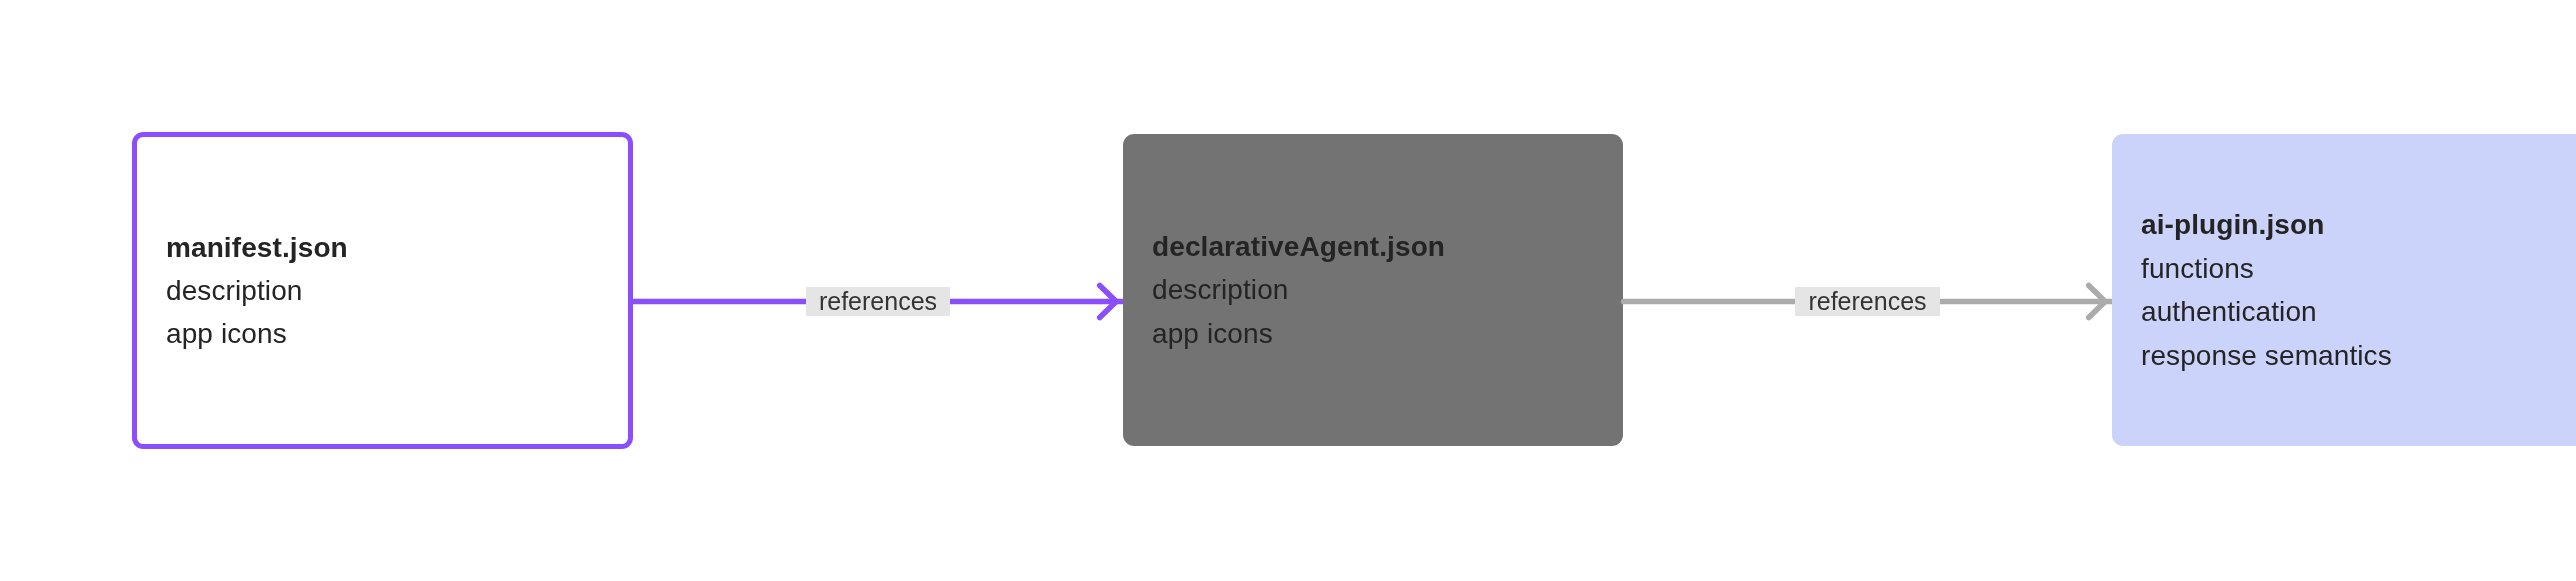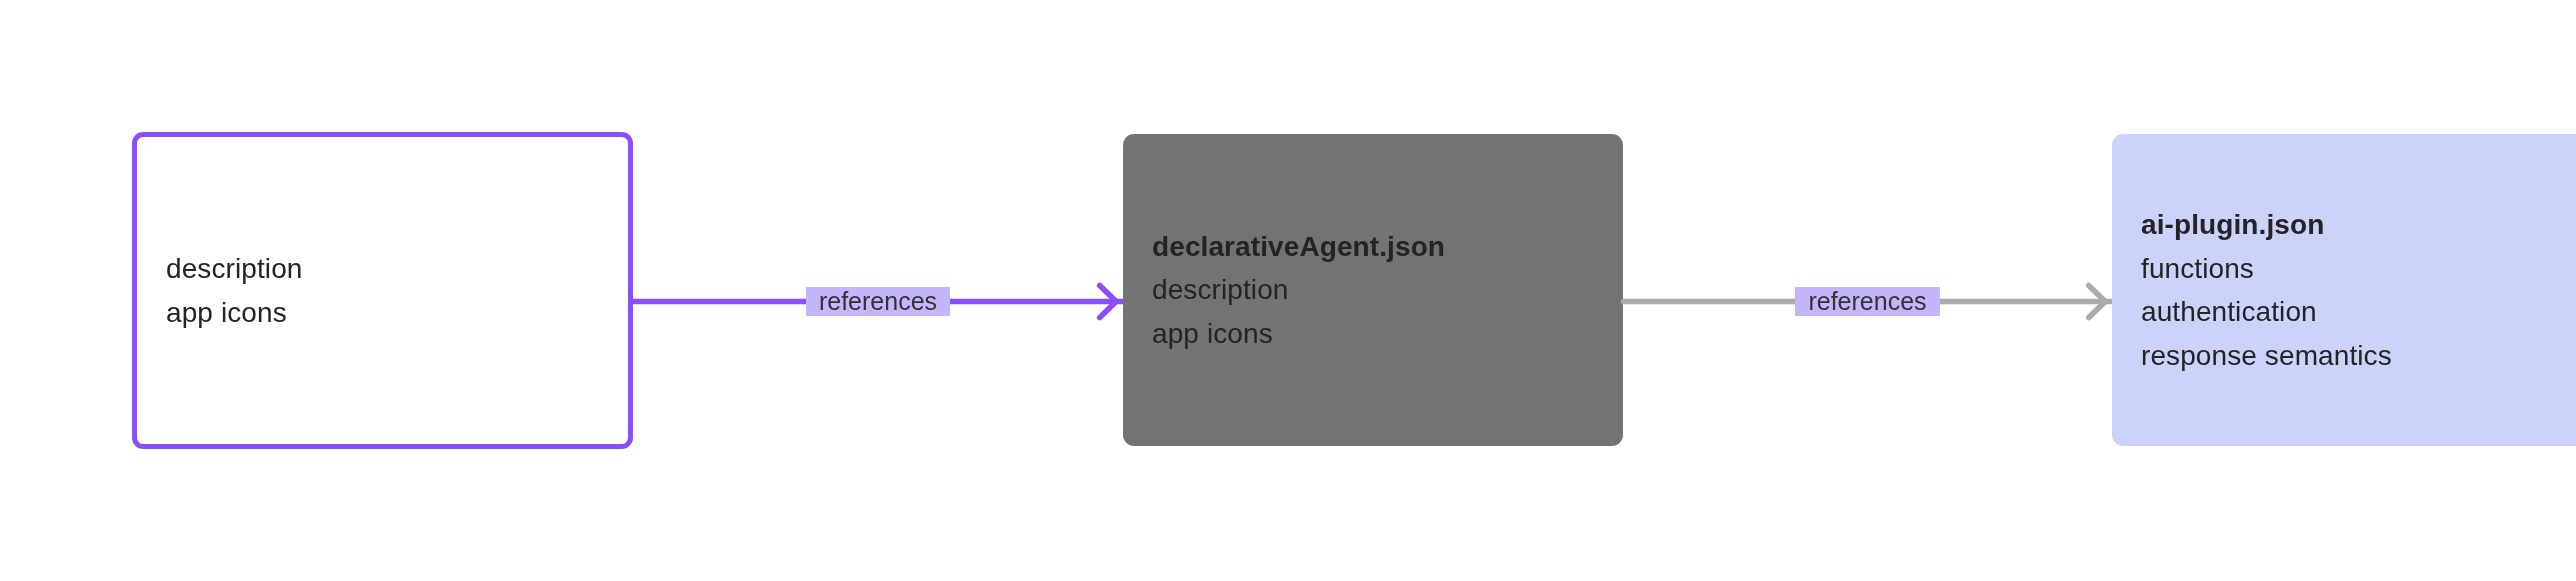--- a/index.html
+++ b/index.html
@@ -89,34 +89,35 @@
     left: 0;
     top: 0;
     overflow: visible;
   }
   .edge .edge-label {
     position: relative;
     z-index: 2;
     font-size: 25px;
     line-height: 1;
     color: #333333;
-    background: #c4b5fd;
+    background: #e5e5e5;
     padding: 2.1px 13.4px;
     white-space: nowrap;
   }
 
   #edge-1 { left: 633px; width: 490px; }
   #edge-2 { left: 1623px; width: 489px; }
 </style>
 </head>
 <body>
 
 <div id="canvas">
 
   <div class="node" id="node-manifest">
+    <div class="line title">manifest.json</div>
     <div class="line">description</div>
     <div class="line">app icons</div>
   </div>
 
   <div class="edge" id="edge-1">
     <svg width="490" height="77" viewBox="0 0 952 150">
       <line x1="0" y1="75" x2="952" y2="75" stroke="#8B4EFC" stroke-width="11" stroke-linecap="round"></line>
       <polyline points="908,44 940,75 908,106" fill="none" stroke="#8B4EFC" stroke-width="11" stroke-linecap="round" stroke-linejoin="round"></polyline>
     </svg>
     <span class="edge-label">references</span>

